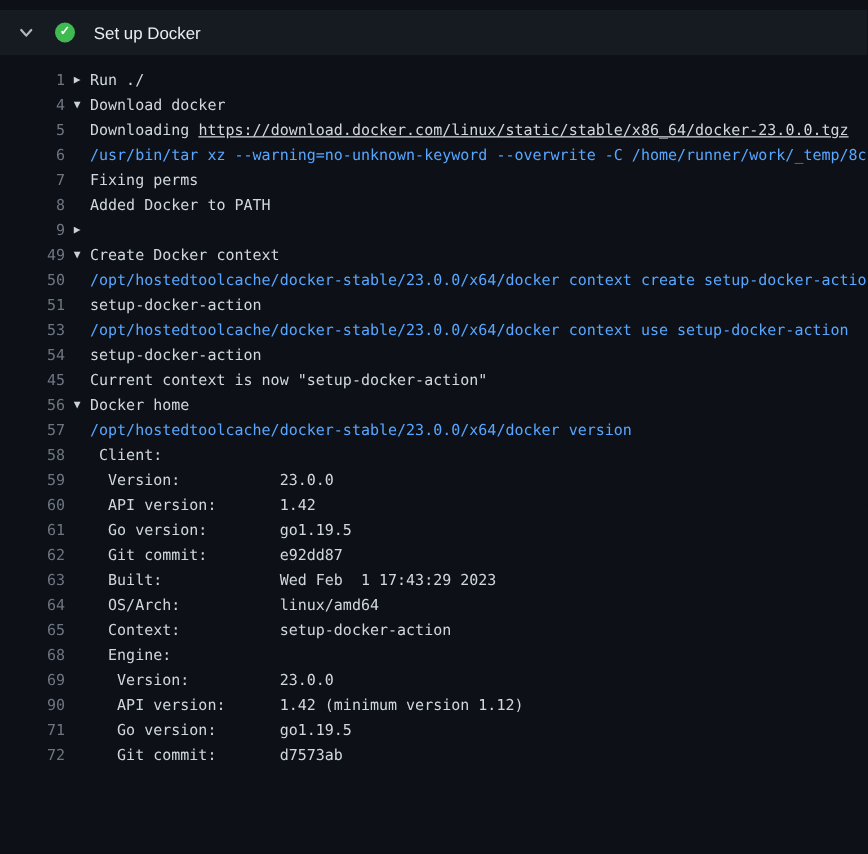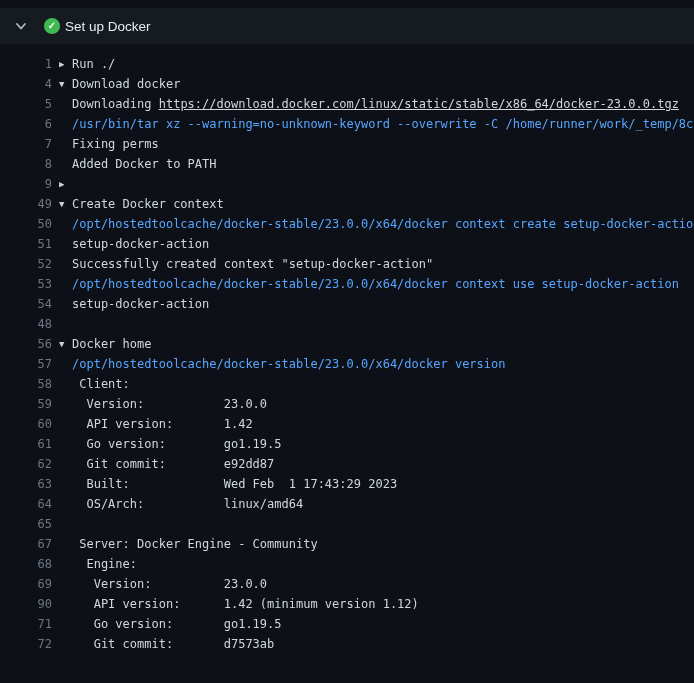--- a/index.html
+++ b/index.html
@@ -40,21 +40,21 @@
     font-size: 10px;
     font-weight: bold;
     display: flex;
     align-items: center;
     justify-content: center;
     margin-left: 16px;
     flex: 0 0 auto;
   }
   .status-circle span { color: #ffffff; line-height: 1; }
   .step-title {
-    margin-left: 5px;
+    margin-left: 15px;
     color: #e6edf3;
     font-size: 13.5px;
     font-weight: 500;
     white-space: nowrap;
   }
   .log-area {
     padding-top: 10px;
     font-family: "DejaVu Sans Mono", "Liberation Mono", monospace;
     font-size: 12px;
     line-height: 20px;
@@ -112,33 +112,31 @@
     <div class="log-row"><span class="ln-num">1</span><span class="ln-arrow">▶</span><span class="ln-text"><span class="seg-d">Run ./</span></span></div>
     <div class="log-row"><span class="ln-num">4</span><span class="ln-arrow">▼</span><span class="ln-text"><span class="seg-d">Download docker</span></span></div>
     <div class="log-row"><span class="ln-num">5</span><span class="ln-arrow"></span><span class="ln-text"><span class="seg-d">Downloading </span><span class="seg-l">https://download.docker.com/linux/static/stable/x86_64/docker-23.0.0.tgz</span></span></div>
     <div class="log-row"><span class="ln-num">6</span><span class="ln-arrow"></span><span class="ln-text"><span class="seg-c">/usr/bin/tar xz --warning=no-unknown-keyword --overwrite -C /home/runner/work/_temp/8c92</span></span></div>
     <div class="log-row"><span class="ln-num">7</span><span class="ln-arrow"></span><span class="ln-text"><span class="seg-d">Fixing perms</span></span></div>
     <div class="log-row"><span class="ln-num">8</span><span class="ln-arrow"></span><span class="ln-text"><span class="seg-d">Added Docker to PATH</span></span></div>
     <div class="log-row"><span class="ln-num">9</span><span class="ln-arrow">▶</span></div>
     <div class="log-row"><span class="ln-num">49</span><span class="ln-arrow">▼</span><span class="ln-text"><span class="seg-d">Create Docker context</span></span></div>
     <div class="log-row"><span class="ln-num">50</span><span class="ln-arrow"></span><span class="ln-text"><span class="seg-c">/opt/hostedtoolcache/docker-stable/23.0.0/x64/docker context create setup-docker-action </span></span></div>
     <div class="log-row"><span class="ln-num">51</span><span class="ln-arrow"></span><span class="ln-text"><span class="seg-d">setup-docker-action</span></span></div>
-    <div class="log-row"><span class="ln-num">52</span><span class="ln-arrow"></span><span class="ln-text"><span class="seg-d">Successfully created context "setup-docker-action"</span></span></div>
     <div class="log-row"><span class="ln-num">53</span><span class="ln-arrow"></span><span class="ln-text"><span class="seg-c">/opt/hostedtoolcache/docker-stable/23.0.0/x64/docker context use setup-docker-action</span></span></div>
     <div class="log-row"><span class="ln-num">54</span><span class="ln-arrow"></span><span class="ln-text"><span class="seg-d">setup-docker-action</span></span></div>
-    <div class="log-row"><span class="ln-num">48</span><span class="ln-arrow"></span></div>
+    <div class="log-row"><span class="ln-num">45</span><span class="ln-arrow"></span><span class="ln-text"><span class="seg-d">Current context is now "setup-docker-action"</span></span></div>
     <div class="log-row"><span class="ln-num">56</span><span class="ln-arrow">▼</span><span class="ln-text"><span class="seg-d">Docker home</span></span></div>
     <div class="log-row"><span class="ln-num">57</span><span class="ln-arrow"></span><span class="ln-text"><span class="seg-c">/opt/hostedtoolcache/docker-stable/23.0.0/x64/docker version</span></span></div>
     <div class="log-row"><span class="ln-num">58</span><span class="ln-arrow"></span><span class="ln-text"><span class="seg-d"> Client:</span></span></div>
     <div class="log-row"><span class="ln-num">59</span><span class="ln-arrow"></span><span class="ln-text"><span class="seg-d">  Version:           23.0.0</span></span></div>
     <div class="log-row"><span class="ln-num">60</span><span class="ln-arrow"></span><span class="ln-text"><span class="seg-d">  API version:       1.42</span></span></div>
     <div class="log-row"><span class="ln-num">61</span><span class="ln-arrow"></span><span class="ln-text"><span class="seg-d">  Go version:        go1.19.5</span></span></div>
     <div class="log-row"><span class="ln-num">62</span><span class="ln-arrow"></span><span class="ln-text"><span class="seg-d">  Git commit:        e92dd87</span></span></div>
     <div class="log-row"><span class="ln-num">63</span><span class="ln-arrow"></span><span class="ln-text"><span class="seg-d">  Built:             Wed Feb  1 17:43:29 2023</span></span></div>
     <div class="log-row"><span class="ln-num">64</span><span class="ln-arrow"></span><span class="ln-text"><span class="seg-d">  OS/Arch:           linux/amd64</span></span></div>
-    <div class="log-row"><span class="ln-num">65</span><span class="ln-arrow"></span></div>
-    <div class="log-row"><span class="ln-num">67</span><span class="ln-arrow"></span><span class="ln-text"><span class="seg-d"> Server: Docker Engine - Community</span></span></div>
+    <div class="log-row"><span class="ln-num">65</span><span class="ln-arrow"></span><span class="ln-text"><span class="seg-d">  Context:           setup-docker-action</span></span></div>
     <div class="log-row"><span class="ln-num">68</span><span class="ln-arrow"></span><span class="ln-text"><span class="seg-d">  Engine:</span></span></div>
     <div class="log-row"><span class="ln-num">69</span><span class="ln-arrow"></span><span class="ln-text"><span class="seg-d">   Version:          23.0.0</span></span></div>
     <div class="log-row"><span class="ln-num">90</span><span class="ln-arrow"></span><span class="ln-text"><span class="seg-d">   API version:      1.42 (minimum version 1.12)</span></span></div>
     <div class="log-row"><span class="ln-num">71</span><span class="ln-arrow"></span><span class="ln-text"><span class="seg-d">   Go version:       go1.19.5</span></span></div>
     <div class="log-row"><span class="ln-num">72</span><span class="ln-arrow"></span><span class="ln-text"><span class="seg-d">   Git commit:       d7573ab</span></span></div>
   </div>
 
 </body></html>

